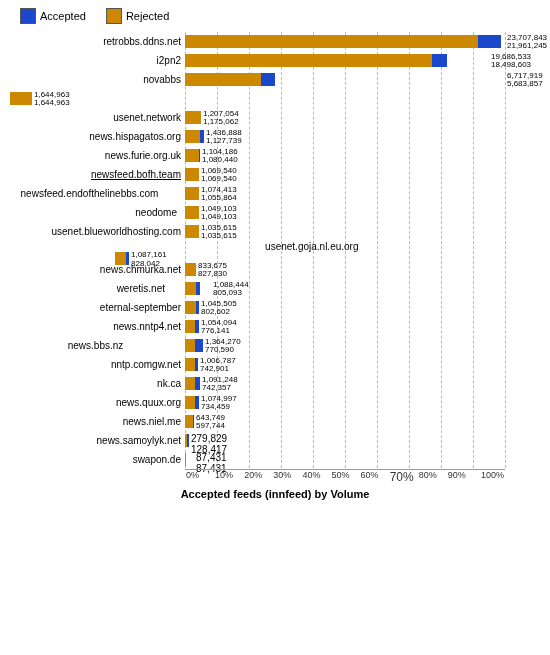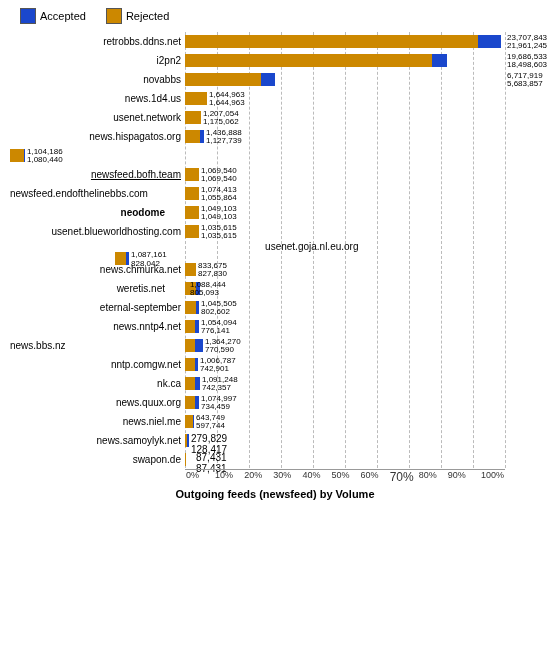--- a/index.html
+++ b/index.html
@@ -98,39 +98,38 @@
             <div>23,707,843</div>
             <div>21,961,245</div>
           </div>
         </div>
       </div>
       <div class="bar-row" style="display: flex; align-items: center; height: 18px; margin-bottom: 1px; position: relative;">
         <div class="bar-label" style="width: 175px; text-align: right; padding-right: 4px; font-size: 10px; white-space: nowrap; flex-shrink: 0;">i2pn2</div>
         <div style="position: relative; width: 320px; height: 13px; flex-shrink: 0;">
           <div style="position: absolute; top: 0px; left: 0px; width: 262px; height: 13px; background: rgb(26, 71, 204);"></div>
           <div style="position: absolute; top: 0px; left: 0px; width: 247px; height: 13px; background: rgb(204, 136, 0);"></div>
-          <div style="position: absolute; left: 322px; top: -1px; font-size: 8px; line-height: 1.1; white-space: nowrap; color: rgb(0, 0, 0);">
+          <div style="position: absolute; left: 306px; top: -1px; font-size: 8px; line-height: 1.1; white-space: nowrap; color: rgb(0, 0, 0);">
             <div>19,686,533</div>
             <div>18,498,603</div>
           </div>
         </div>
       </div>
       <div class="bar-row" style="display: flex; align-items: center; height: 18px; margin-bottom: 1px; position: relative;">
         <div class="bar-label" style="width: 175px; text-align: right; padding-right: 4px; font-size: 10px; white-space: nowrap; flex-shrink: 0;">novabbs</div>
         <div style="position: relative; width: 320px; height: 13px; flex-shrink: 0;">
           <div style="position: absolute; top: 0px; left: 0px; width: 90px; height: 13px; background: rgb(26, 71, 204);"></div>
           <div style="position: absolute; top: 0px; left: 0px; width: 76px; height: 13px; background: rgb(204, 136, 0);"></div>
           <div style="position: absolute; left: 322px; top: -1px; font-size: 8px; line-height: 1.1; white-space: nowrap; color: rgb(0, 0, 0);">
             <div>6,717,919</div>
             <div>5,683,857</div>
           </div>
         </div>
       </div>
       <div class="bar-row" style="display: flex; align-items: center; height: 18px; margin-bottom: 1px; position: relative;">
-        <div class="bar-label" style="width: 175px; text-align: right; padding-right: 4px; font-size: 10px; white-space: nowrap; flex-shrink: 0;">news.1d4.us</div>
         <div style="position: relative; width: 320px; height: 13px; flex-shrink: 0;">
           <div style="position: absolute; top: 0px; left: 0px; width: 22px; height: 13px; background: rgb(26, 71, 204);"></div>
           <div style="position: absolute; top: 0px; left: 0px; width: 22px; height: 13px; background: rgb(204, 136, 0);"></div>
           <div style="position: absolute; left: 24px; top: -1px; font-size: 8px; line-height: 1.1; white-space: nowrap; color: rgb(0, 0, 0);">
             <div>1,644,963</div>
             <div>1,644,963</div>
           </div>
         </div>
       </div>
       <div class="bar-row" style="display: flex; align-items: center; height: 18px; margin-bottom: 1px; position: relative;">
@@ -149,20 +148,21 @@
         <div style="position: relative; width: 320px; height: 13px; flex-shrink: 0;">
           <div style="position: absolute; top: 0px; left: 0px; width: 19px; height: 13px; background: rgb(26, 71, 204);"></div>
           <div style="position: absolute; top: 0px; left: 0px; width: 15px; height: 13px; background: rgb(204, 136, 0);"></div>
           <div style="position: absolute; left: 21px; top: -1px; font-size: 8px; line-height: 1.1; white-space: nowrap; color: rgb(0, 0, 0);">
             <div>1,436,888</div>
             <div>1,127,739</div>
           </div>
         </div>
       </div>
       <div class="bar-row" style="display: flex; align-items: center; height: 18px; margin-bottom: 1px; position: relative;">
+        <div class="bar-label" style="width: 175px; text-align: right; padding-right: 4px; font-size: 10px; white-space: nowrap; flex-shrink: 0;">news.furie.org.uk</div>
         <div style="position: relative; width: 320px; height: 13px; flex-shrink: 0;">
           <div style="position: absolute; top: 0px; left: 0px; width: 15px; height: 13px; background: rgb(26, 71, 204);"></div>
           <div style="position: absolute; top: 0px; left: 0px; width: 14px; height: 13px; background: rgb(204, 136, 0);"></div>
           <div style="position: absolute; left: 17px; top: -1px; font-size: 8px; line-height: 1.1; white-space: nowrap; color: rgb(0, 0, 0);">
             <div>1,104,186</div>
             <div>1,080,440</div>
           </div>
         </div>
       </div>
       <div class="bar-row" style="display: flex; align-items: center; height: 18px; margin-bottom: 1px; position: relative; text-decoration: underline;">
@@ -170,32 +170,32 @@
         <div style="position: relative; width: 320px; height: 13px; flex-shrink: 0;">
           <div style="position: absolute; top: 0px; left: 0px; width: 14px; height: 13px; background: rgb(26, 71, 204);"></div>
           <div style="position: absolute; top: 0px; left: 0px; width: 14px; height: 13px; background: rgb(204, 136, 0);"></div>
           <div style="position: absolute; left: 16px; top: -1px; font-size: 8px; line-height: 1.1; white-space: nowrap; color: rgb(0, 0, 0);">
             <div>1,069,540</div>
             <div>1,069,540</div>
           </div>
         </div>
       </div>
       <div class="bar-row" style="display: flex; align-items: center; height: 18px; margin-bottom: 1px; position: relative;">
-        <div class="bar-label" style="width: 175px; text-align: left; padding-right: 16px; font-size: 10px; white-space: nowrap; flex-shrink: 0;">newsfeed.endofthelinebbs.com</div>
+        <div class="bar-label" style="width: 175px; text-align: center; padding-right: 16px; font-size: 10px; white-space: nowrap; flex-shrink: 0;">newsfeed.endofthelinebbs.com</div>
         <div style="position: relative; width: 320px; height: 13px; flex-shrink: 0;">
           <div style="position: absolute; top: 0px; left: 0px; width: 14px; height: 13px; background: rgb(26, 71, 204);"></div>
           <div style="position: absolute; top: 0px; left: 0px; width: 14px; height: 13px; background: rgb(204, 136, 0);"></div>
           <div style="position: absolute; left: 16px; top: -1px; font-size: 8px; line-height: 1.1; white-space: nowrap; color: rgb(0, 0, 0);">
             <div>1,074,413</div>
             <div>1,055,864</div>
           </div>
         </div>
       </div>
       <div class="bar-row" style="display: flex; align-items: center; height: 18px; margin-bottom: 1px; position: relative;">
-        <div class="bar-label" style="width: 175px; text-align: right; padding-right: 20px; font-size: 10px; white-space: nowrap; flex-shrink: 0; font-weight: bold;">neodome</div>
+        <div class="bar-label" style="width: 175px; text-align: right; padding-right: 8px; font-size: 10px; white-space: nowrap; flex-shrink: 0;">neodome</div>
         <div style="position: relative; width: 320px; height: 13px; flex-shrink: 0;">
           <div style="position: absolute; top: 0px; left: 0px; width: 14px; height: 13px; background: rgb(26, 71, 204);"></div>
           <div style="position: absolute; top: 0px; left: 0px; width: 14px; height: 13px; background: rgb(204, 136, 0);"></div>
           <div style="position: absolute; left: 16px; top: -1px; font-size: 8px; line-height: 1.1; white-space: nowrap; color: rgb(0, 0, 0);">
             <div>1,049,103</div>
             <div>1,049,103</div>
           </div>
         </div>
       </div>
       <div class="bar-row" style="display: flex; align-items: center; height: 18px; margin-bottom: 1px; position: relative;">
@@ -229,21 +229,21 @@
             <div>833,675</div>
             <div>827,830</div>
           </div>
         </div>
       </div>
       <div class="bar-row" style="display: flex; align-items: center; height: 18px; margin-bottom: 1px; position: relative;">
         <div class="bar-label" style="width: 175px; text-align: right; padding-right: 20px; font-size: 10px; white-space: nowrap; flex-shrink: 0;">weretis.net</div>
         <div style="position: relative; width: 320px; height: 13px; flex-shrink: 0;">
           <div style="position: absolute; top: 0px; left: 0px; width: 15px; height: 13px; background: rgb(26, 71, 204);"></div>
           <div style="position: absolute; top: 0px; left: 0px; width: 11px; height: 13px; background: rgb(204, 136, 0);"></div>
-          <div style="position: absolute; left: 5px; top: -1px; font-size: 8px; line-height: 1.1; white-space: nowrap; color: rgb(0, 0, 0);">
+          <div style="position: absolute; left: 28px; top: -1px; font-size: 8px; line-height: 1.1; white-space: nowrap; color: rgb(0, 0, 0);">
             <div>1,088,444</div>
             <div>805,093</div>
           </div>
         </div>
       </div>
       <div class="bar-row" style="display: flex; align-items: center; height: 18px; margin-bottom: 1px; position: relative;">
         <div class="bar-label" style="width: 175px; text-align: right; padding-right: 4px; font-size: 10px; white-space: nowrap; flex-shrink: 0;">eternal-september</div>
         <div style="position: relative; width: 320px; height: 13px; flex-shrink: 0;">
           <div style="position: absolute; top: 0px; left: 0px; width: 14px; height: 13px; background: rgb(26, 71, 204);"></div>
           <div style="position: absolute; top: 0px; left: 0px; width: 11px; height: 13px; background: rgb(204, 136, 0);"></div>
@@ -258,21 +258,21 @@
         <div style="position: relative; width: 320px; height: 13px; flex-shrink: 0;">
           <div style="position: absolute; top: 0px; left: 0px; width: 14px; height: 13px; background: rgb(26, 71, 204);"></div>
           <div style="position: absolute; top: 0px; left: 0px; width: 10px; height: 13px; background: rgb(204, 136, 0);"></div>
           <div style="position: absolute; left: 16px; top: -1px; font-size: 8px; line-height: 1.1; white-space: nowrap; color: rgb(0, 0, 0);">
             <div>1,054,094</div>
             <div>776,141</div>
           </div>
         </div>
       </div>
       <div class="bar-row" style="display: flex; align-items: center; height: 18px; margin-bottom: 1px; position: relative;">
-        <div class="bar-label" style="width: 175px; text-align: left; padding-right: 4px; font-size: 10px; white-space: nowrap; flex-shrink: 0;">news.bbs.nz</div>
+        <div class="bar-label" style="width: 175px; text-align: center; padding-right: 4px; font-size: 10px; white-space: nowrap; flex-shrink: 0;">news.bbs.nz</div>
         <div style="position: relative; width: 320px; height: 13px; flex-shrink: 0;">
           <div style="position: absolute; top: 0px; left: 0px; width: 18px; height: 13px; background: rgb(26, 71, 204);"></div>
           <div style="position: absolute; top: 0px; left: 0px; width: 10px; height: 13px; background: rgb(204, 136, 0);"></div>
           <div style="position: absolute; left: 20px; top: -1px; font-size: 8px; line-height: 1.1; white-space: nowrap; color: rgb(0, 0, 0);">
             <div>1,364,270</div>
             <div>770,590</div>
           </div>
         </div>
       </div>
       <div class="bar-row" style="display: flex; align-items: center; height: 18px; margin-bottom: 1px; position: relative;">
@@ -350,14 +350,14 @@
       <div style="flex: 1 1 0%; font-size: 9px; color: rgb(51, 51, 51); border-top: 1px solid rgb(153, 153, 153); text-align: left; padding-left: 1px;">30%</div>
       <div style="flex: 1 1 0%; font-size: 9px; color: rgb(51, 51, 51); border-top: 1px solid rgb(153, 153, 153); text-align: left; padding-left: 1px;">40%</div>
       <div style="flex: 1 1 0%; font-size: 9px; color: rgb(51, 51, 51); border-top: 1px solid rgb(153, 153, 153); text-align: left; padding-left: 1px;">50%</div>
       <div style="flex: 1 1 0%; font-size: 9px; color: rgb(51, 51, 51); border-top: 1px solid rgb(153, 153, 153); text-align: left; padding-left: 1px;">60%</div>
       <div style="flex: 1 1 0%; font-size: 12px; color: rgb(51, 51, 51); border-top: 1px solid rgb(153, 153, 153); text-align: left; padding-left: 1px;">70%</div>
       <div style="flex: 1 1 0%; font-size: 9px; color: rgb(51, 51, 51); border-top: 1px solid rgb(153, 153, 153); text-align: left; padding-left: 1px;">80%</div>
       <div style="flex: 1 1 0%; font-size: 9px; color: rgb(51, 51, 51); border-top: 1px solid rgb(153, 153, 153); text-align: left; padding-left: 1px;">90%</div>
       <div style="flex: 1 1 0%; font-size: 9px; color: rgb(51, 51, 51); border-top: 1px solid rgb(153, 153, 153); text-align: right; padding-left: 0px; padding-right: 1px;">100%</div>
     </div>
 
-  <div class="chart-title">Outgoing feeds (newsfeed) by Volume</div>
+  <div class="chart-title">Accepted feeds (innfeed) by Volume</div>
 </div>
 
 </body></html>

